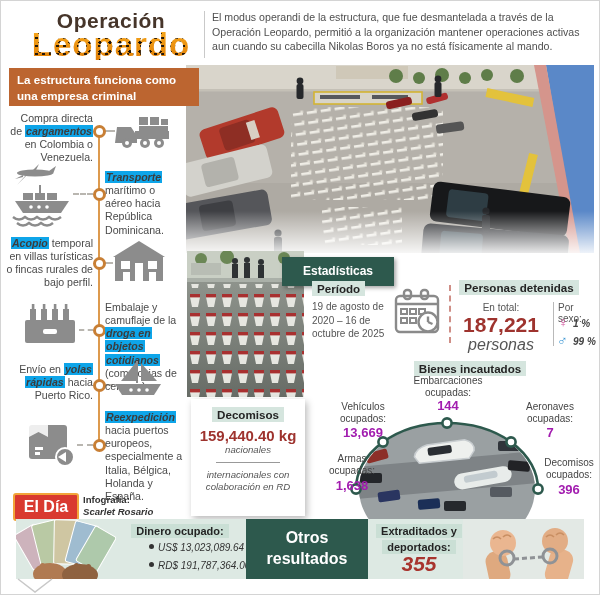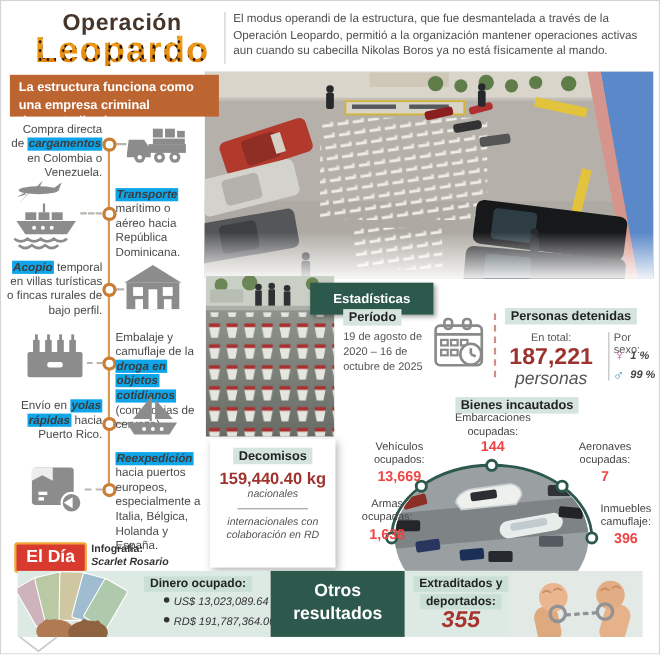--- a/index.html
+++ b/index.html
@@ -37,21 +37,21 @@
 
   
   .hl-green{background:#d5e5de;color:#242424;font-weight:bold;padding:1px 5px;
     -webkit-box-decoration-break:clone;box-decoration-break:clone;}
   .sec-h{font-size:11.6px;}
 
   .banner-green{background:#2d594d;color:#fff;font-weight:bold;text-align:center;
     box-shadow:2px 2px 4px rgba(0,0,0,.35);}
 
   .red-num{color:#9e332e;font-weight:bold;}
-  .teal-num{color:#ef4444;font-weight:bold;font-size:13px;}
+  .teal-num{color:#a21caf;font-weight:bold;font-size:13px;}
   .small-label{font-size:10px;color:#454545;line-height:1.15;text-align:center;}
   .ital{font-style:italic;}
 
   .card{background:#fff;box-shadow:2px 3px 7px rgba(0,0,0,.28);}
   .panel-light{background:#dde9e3;}
 
   .money-line{font-size:10px;font-weight:normal;font-style:italic;color:#333;margin-left:28px;}
   .bullet{display:inline-block;width:5px;height:5px;border-radius:50%;background:#333;margin-right:4px;vertical-align:2px;}
 
   .eldia{background:#d93a30;border:2px solid #f2a53a;border-radius:3px;color:#fff;
@@ -381,21 +381,21 @@
 
   <div class="abs small-label" style="left:404px;top:374px;width:86px;">Embarcaciones ocupadas:</div>
   <div class="abs teal-num" style="left:404px;top:397px;width:86px;text-align:center;">144</div>
 
   <div class="abs small-label" style="left:517px;top:400px;width:64px;">Aeronaves ocupadas:</div>
   <div class="abs teal-num" style="left:517px;top:424px;width:64px;text-align:center;">7</div>
 
   <div class="abs small-label" style="left:322px;top:452px;width:58px;">Armas ocupadas:</div>
   <div class="abs teal-num" style="left:322px;top:477px;width:58px;text-align:center;">1,638</div>
 
-  <div class="abs small-label" style="left:538px;top:456px;width:60px;">Inmuebles camuflaje:</div>
+  <div class="abs small-label" style="left:538px;top:456px;width:60px;">Decomisos ocupados:</div>
   <div class="abs teal-num" style="left:538px;top:481px;width:60px;text-align:center;">396</div>
 
   <div class="abs panel-light" style="left:15px;top:518px;width:230px;height:60px;"></div>
 
   <svg class="abs" style="left:15px;top:518px;" width="100" height="60" viewBox="0 0 100 60">
     <g stroke="#ffffff" stroke-width="1">
       <rect x="6" y="8" width="24" height="40" rx="2" fill="#cdb3bc" transform="rotate(-30 18 28)"></rect>
       <rect x="20" y="3" width="24" height="42" rx="2" fill="#b9c9a4" transform="rotate(-14 32 24)"></rect>
       <rect x="38" y="1" width="24" height="44" rx="2" fill="#cfc6a2" transform="rotate(1 50 23)"></rect>
       <rect x="54" y="4" width="24" height="42" rx="2" fill="#9fbcd0" transform="rotate(15 66 25)"></rect>

